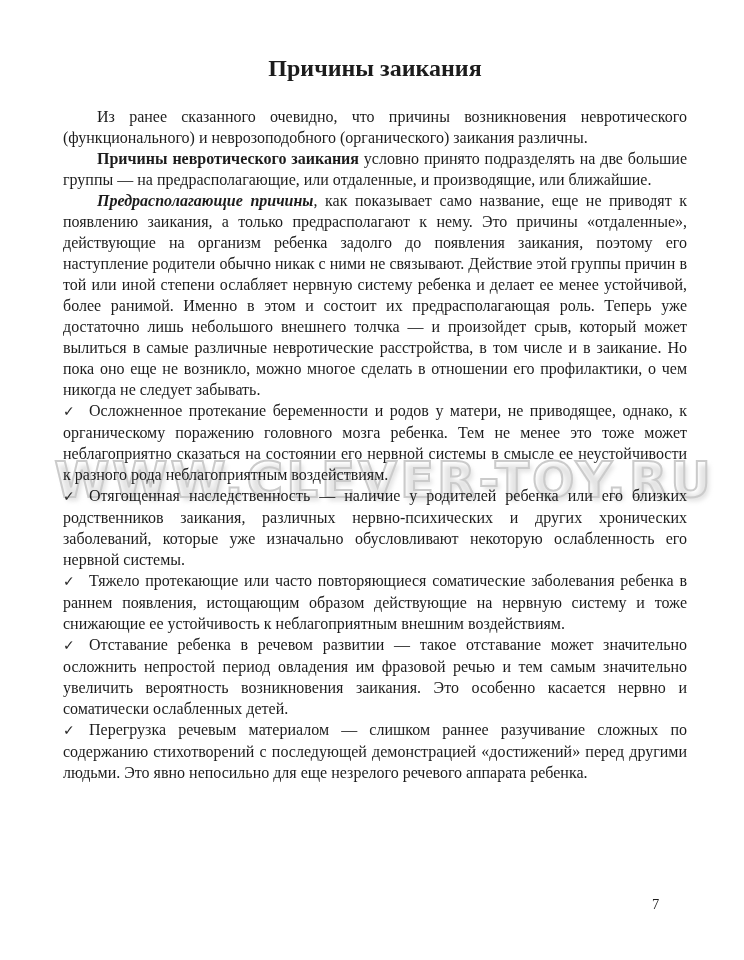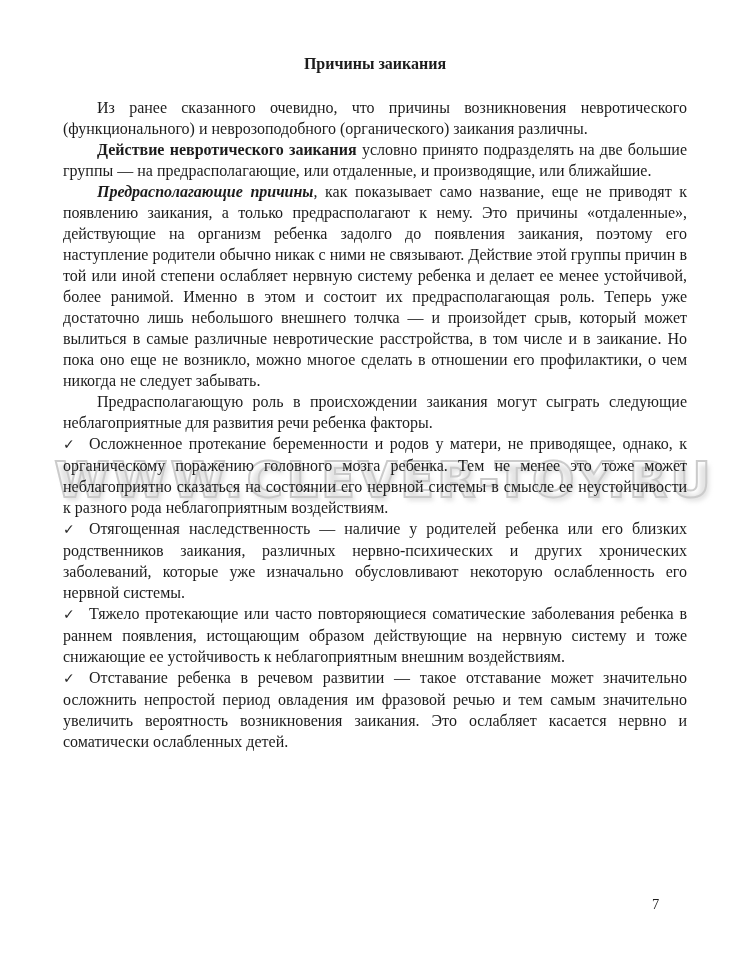--- a/index.html
+++ b/index.html
@@ -11,21 +11,21 @@
   .watermark {
     position:absolute; top:451px; left:384px; transform:translateX(-50%);
     white-space:nowrap; z-index:0;
     font-family:"DejaVu Sans", sans-serif; font-weight:700;
     font-size:50px; letter-spacing:3px;
     color:transparent;
     -webkit-text-stroke:2px #cbcbcb;
     text-shadow:3px 4px 4px rgba(185,185,185,0.38);
   }
   .content { position:absolute; left:63px; top:55px; width:624px; z-index:1; }
-  .title { text-align:center; font-weight:700; font-size:16px; margin-bottom:24px; }
+  .title { text-align:center; font-weight:700; font-size:24px; margin-bottom:24px; }
   p.body, p.factor { font-size:16px; line-height:21px; text-align:justify; }
   p.indent { text-indent:34px; }
   .lead-bold { font-weight:700; }
   .lead-bold-italic { font-weight:700; font-style:italic;margin-top:16px; }
   .mark {
     display:inline-block; width:26px;
     font-family:"DejaVu Sans", sans-serif; font-size:14px; color:#2a2a2a;
   }
   .page-number { position:absolute; left:652px; top:896px; font-size:14.5px; z-index:1; }
 </style>
@@ -38,45 +38,45 @@
 
   <div class="content">
 
     <h1 class="title">Причины заикания</h1>
 
     <p class="body indent">
       <span>Из ранее сказанного очевидно, что причины возникновения невротического (функционального) и неврозоподобного (органического) заикания различны.</span>
     </p>
 
     <p class="body indent">
-      <span class="lead-bold">Действие невротического заикания</span><span> условно принято подразделять на две большие группы — на предрасполагающие, или отдаленные, и производящие, или ближайшие.</span>
+      <span class="lead-bold">Причины невротического заикания</span><span> условно принято подразделять на две большие группы — на предрасполагающие, или отдаленные, и производящие, или ближайшие.</span>
     </p>
 
     <p class="body indent">
       <span class="lead-bold-italic">Предрасполагающие причины</span><span>, как показывает само название, еще не приводят к появлению заикания, а только предрасполагают к нему. Это причины «отдаленные», действующие на организм ребенка задолго до появления заикания, поэтому его наступление родители обычно никак с ними не связывают. Действие этой группы причин в той или иной степени ослабляет нервную систему ребенка и делает ее менее устойчивой, более ранимой. Именно в этом и состоит их предрасполагающая роль. Теперь уже достаточно лишь небольшого внешнего толчка — и произойдет срыв, который может вылиться в самые различные невротические расстройства, в том числе и в заикание. Но пока оно еще не возникло, можно многое сделать в отношении его профилактики, о чем никогда не следует забывать.</span>
     </p>
 
-    <p class="body indent">
-      <span>Предрасполагающую роль в происхождении заикания могут сыграть следующие неблагоприятные для развития речи ребенка факторы.</span>
-    </p>
 
     <p class="factor">
       <span class="mark">✓</span><span>Осложненное протекание беременности и родов у матери, не приводящее, однако, к органическому поражению головного мозга ребенка. Тем не менее это тоже может неблагоприятно сказаться на состоянии его нервной системы в смысле ее неустойчивости к разного рода неблагоприятным воздействиям.</span>
     </p>
 
     <p class="factor">
       <span class="mark">✓</span><span>Отягощенная наследственность — наличие у родителей ребенка или его близких родственников заикания, различных нервно-психических и других хронических заболеваний, которые уже изначально обусловливают некоторую ослабленность его нервной системы.</span>
     </p>
 
     <p class="factor">
       <span class="mark">✓</span><span>Тяжело протекающие или часто повторяющиеся соматические заболевания ребенка в раннем появления, истощающим образом действующие на нервную систему и тоже снижающие ее устойчивость к неблагоприятным внешним воздействиям.</span>
     </p>
 
     <p class="factor">
-      <span class="mark">✓</span><span>Отставание ребенка в речевом развитии — такое отставание может значительно осложнить непростой период овладения им фразовой речью и тем самым значительно увеличить вероятность возникновения заикания. Это ослабляет касается нервно и соматически ослабленных детей.</span>
+      <span class="mark">✓</span><span>Отставание ребенка в речевом развитии — такое отставание может значительно осложнить непростой период овладения им фразовой речью и тем самым значительно увеличить вероятность возникновения заикания. Это особенно касается нервно и соматически ослабленных детей.</span>
     </p>
 
+    <p class="factor">
+      <span class="mark">✓</span><span>Перегрузка речевым материалом — слишком раннее разучивание сложных по содержанию стихотворений с последующей демонстрацией «достижений» перед другими людьми. Это явно непосильно для еще незрелого речевого аппарата ребенка.</span>
+    </p>
 
   </div>
 
   <div class="page-number">7</div>
 
 </div>
 
 </body></html>

